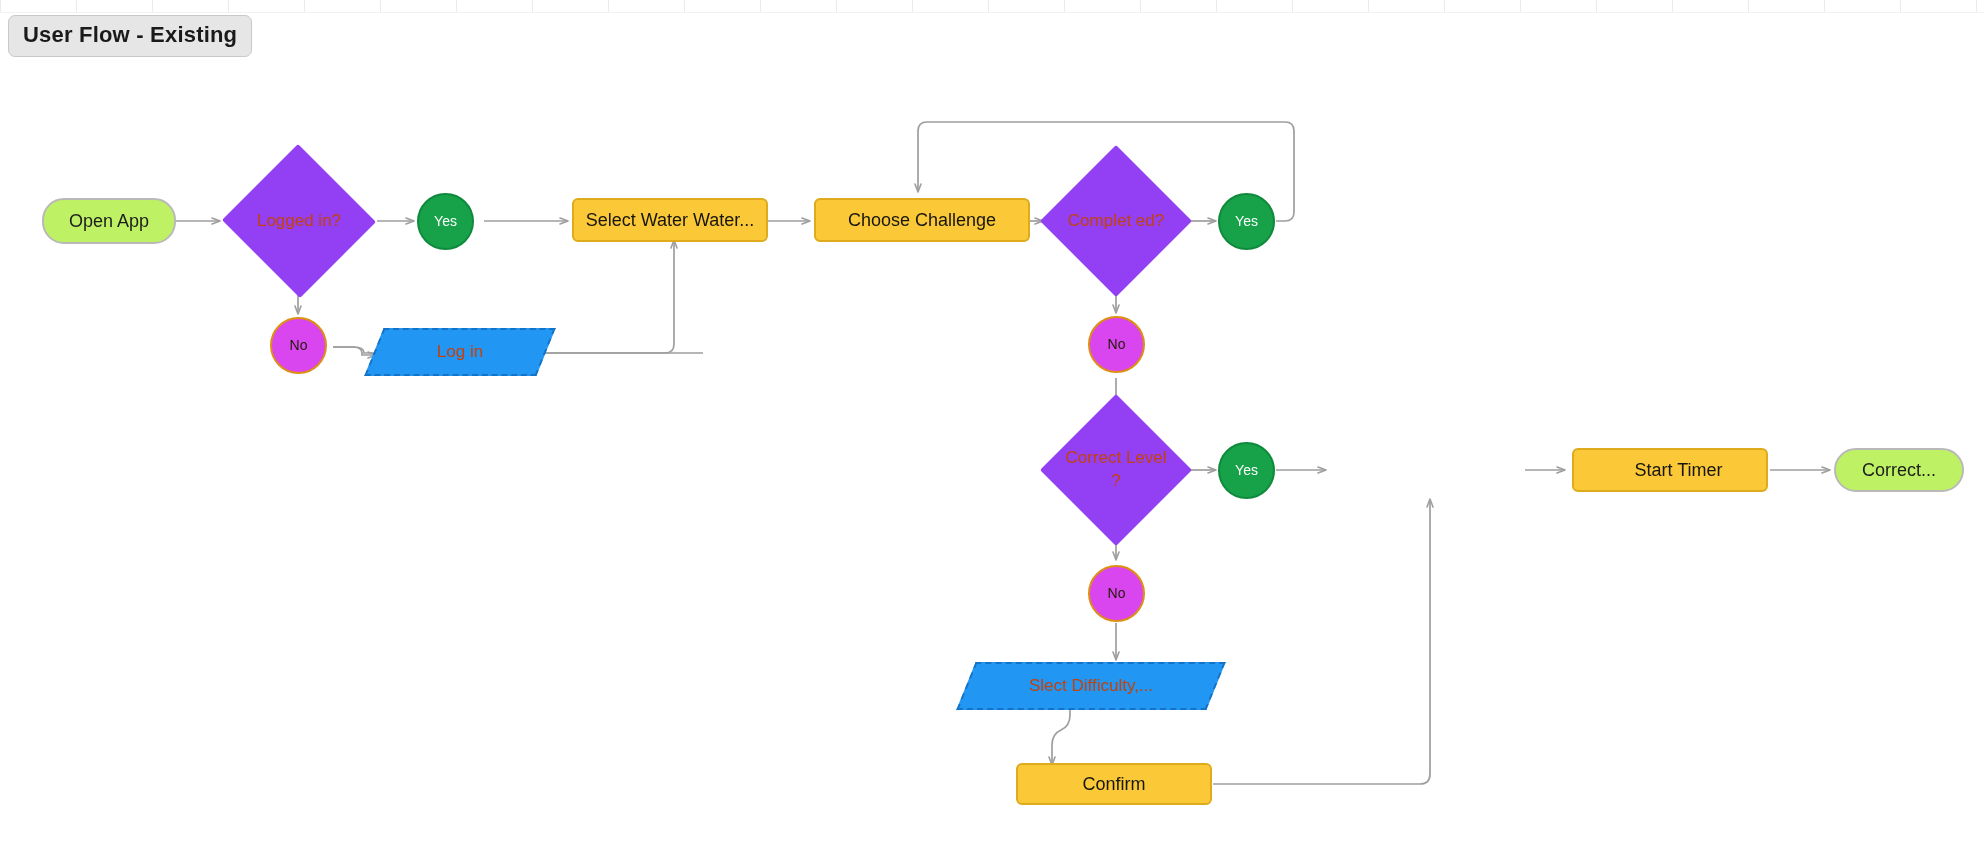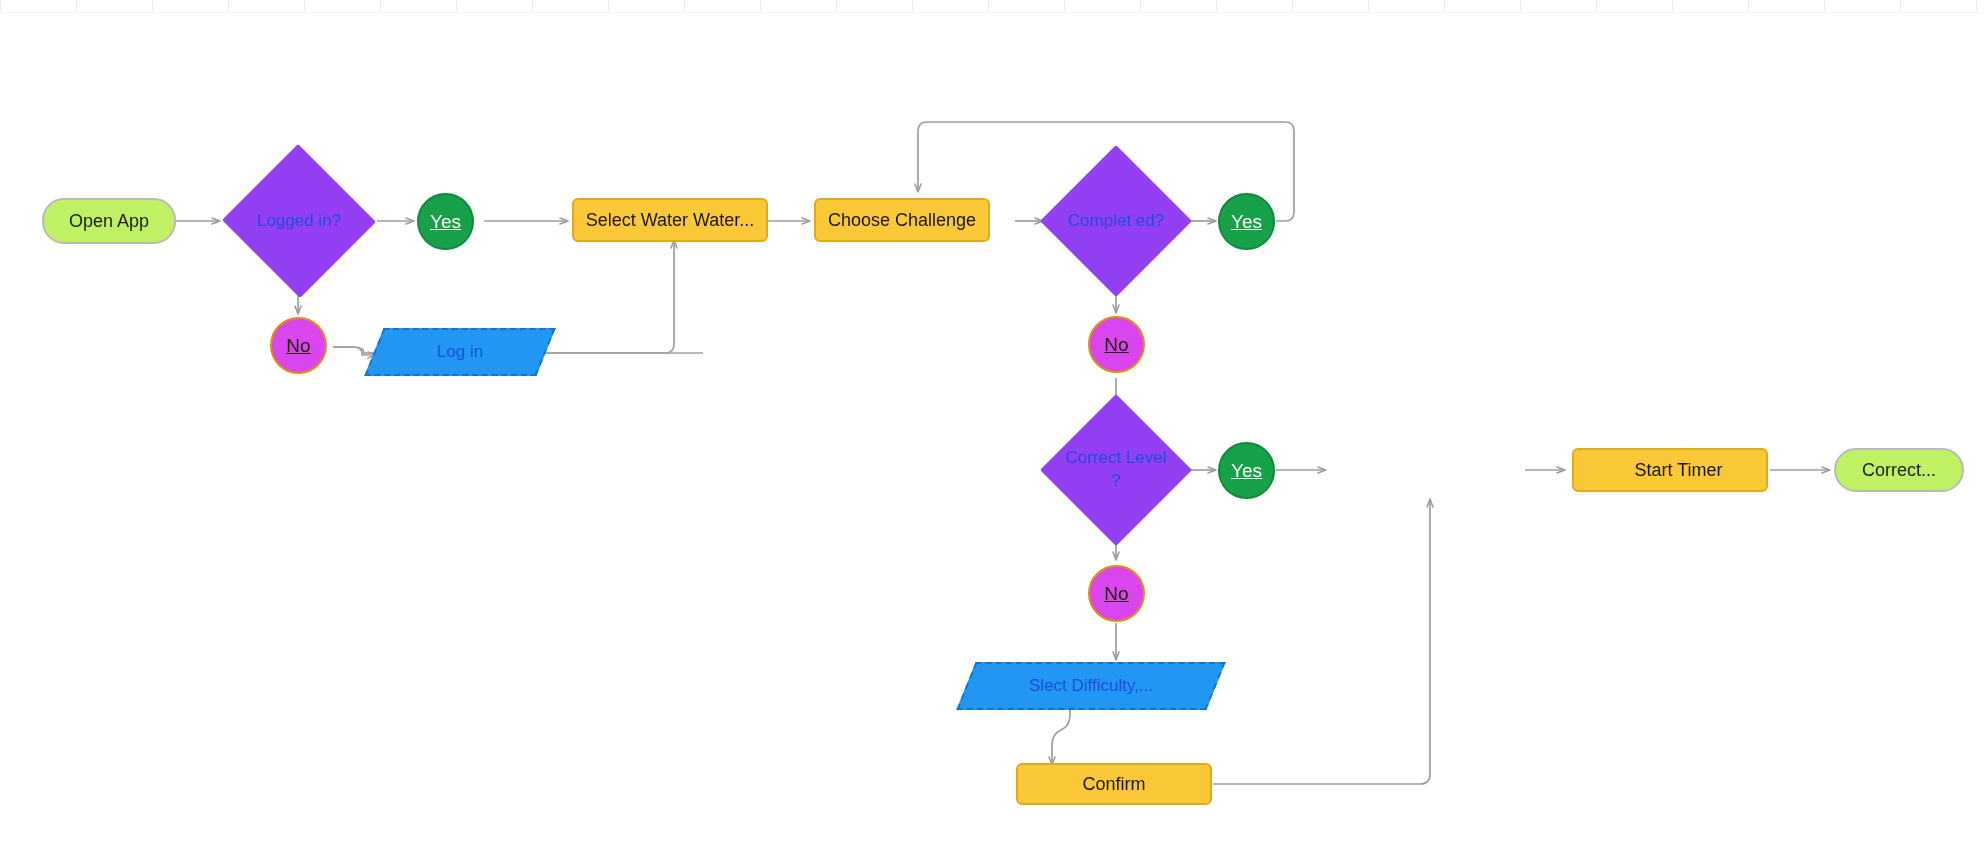--- a/index.html
+++ b/index.html
@@ -69,51 +69,51 @@
   .decision-wrap .diamond {
     position: absolute; left: 0; top: 0; width: 100%; height: 100%;
     background: #9340f4;
     transform: rotate(45deg) scale(.707);
     transform-origin: center;
     border-radius: 3px;
   }
   .decision-wrap .dlabel {
     position: absolute; left: 0; top: 0; width: 100%; height: 100%;
     display: flex; align-items: center; justify-content: center;
-    color: #1d4ed8; font-size: 17px; line-height: 1.35; text-align: center;
+    color: #c2410c; font-size: 17px; line-height: 1.35; text-align: center;
     padding: 0 20px;
   }
   .pill-yes, .pill-no {
     border-radius: 50%;
-    font-size: 19px;
-    text-decoration: underline;
+    font-size: 14px;
   }
   .pill-yes { background: #17a24a; border: 2px solid #0f8a3c; color: #ffffff; }
   .pill-no  { background: #d946ef; border: 2px solid #dd8f12; color: #221a07; }
 
   .io-wrap { position: absolute; z-index: 3; }
   .io-wrap .para {
     position: absolute; left: 0; top: 0; width: 100%; height: 100%;
     background: #2196f3;
     border: 2px dashed #1473c6;
     transform: skewX(-22deg);
   }
   .io-wrap .iolabel {
     position: absolute; left: 0; top: 0; width: 100%; height: 100%;
     display: flex; align-items: center; justify-content: center;
-    color: #1d4ed8; font-size: 17px; text-align: center;
+    color: #c2410c; font-size: 17px; text-align: center;
   }
 </style>
 </head>
 <body>
 
 <div id="canvas">
 
   <div id="ruler"></div>
 
+  <div id="title-chip">User Flow - Existing</div>
 
   <svg id="edges" viewBox="0 0 1984 864" xmlns="http://www.w3.org/2000/svg">
     <defs>
       <marker id="ah" markerWidth="11" markerHeight="11" refX="9" refY="4" orient="auto" markerUnits="userSpaceOnUse">
         <path d="M1,1 L9,4 L1,7" fill="none" stroke="#9e9e9e" stroke-width="1.6" stroke-linecap="round" stroke-linejoin="round"></path>
       </marker>
     </defs>
     <g fill="none" stroke="#9e9e9e" stroke-width="1.7" marker-end="url(#ah)">
 
       <path d="M176,221 L220,221"></path>
@@ -170,21 +170,21 @@
   </div>
 
   <div class="node pill-yes" style="left:417px; top:193px; width:57px; height:57px;">
     <span>Yes</span>
   </div>
 
   <div class="node process" style="left:572px; top:198px; width:196px; height:44px;">
     <span>Select Water Water...</span>
   </div>
 
-  <div class="node process" style="left:814px; top:198px; width:176px; height:44px;">
+  <div class="node process" style="left:814px; top:198px; width:216px; height:44px;">
     <span>Choose Challenge</span>
   </div>
 
   <div class="decision-wrap" style="left:1040px; top:145px; width:152px; height:152px;">
     <div class="diamond"></div>
     <div class="dlabel" style="white-space: normal;">Complet ed?</div>
   </div>
 
   <div class="node pill-yes" style="left:1218px; top:193px; width:57px; height:57px;">
     <span>Yes</span>

